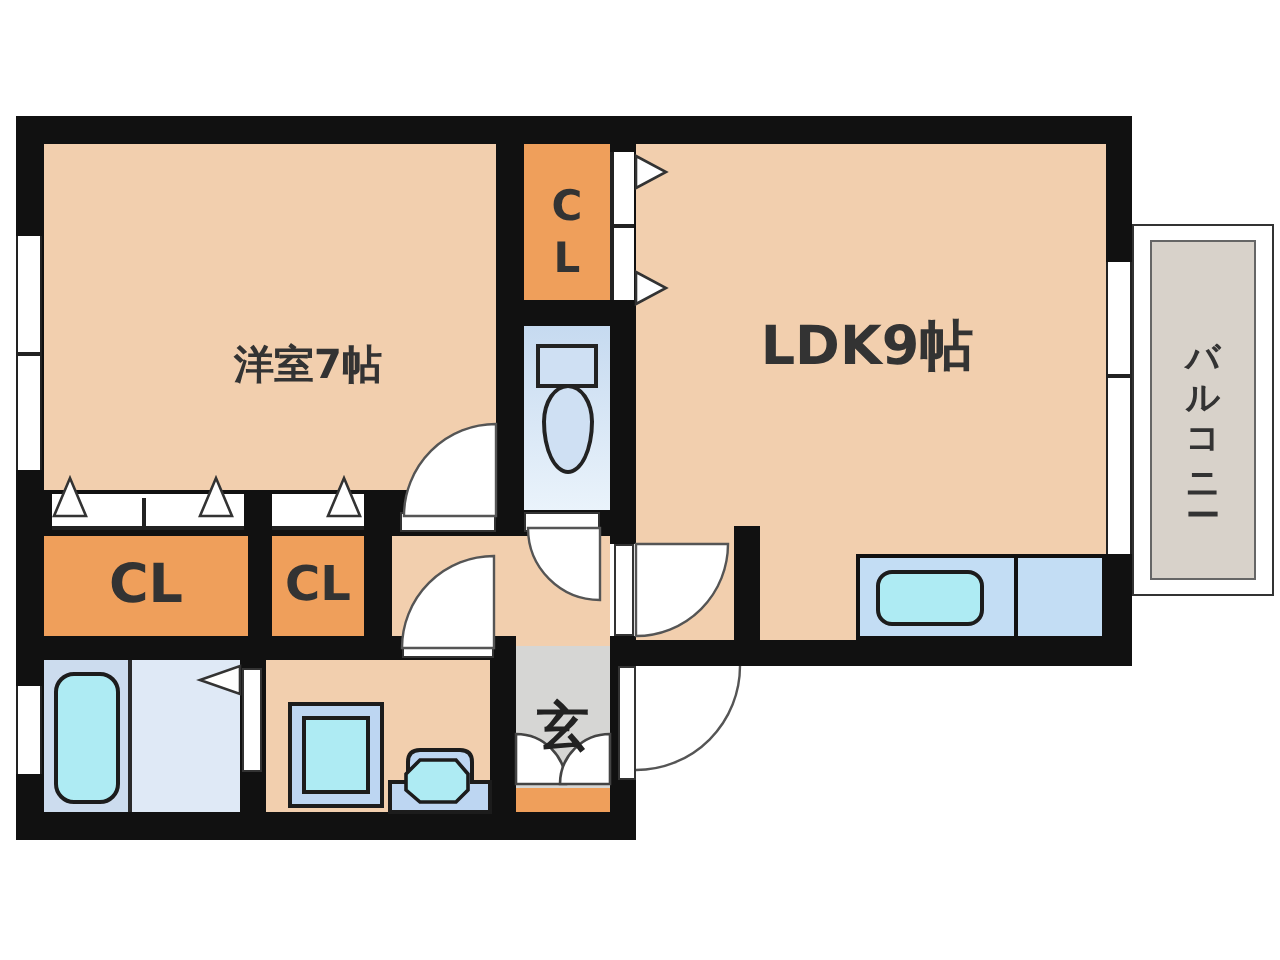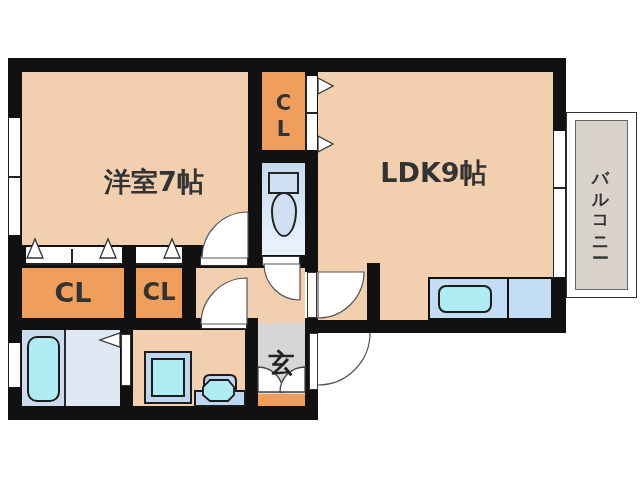--- a/index.html
+++ b/index.html
@@ -98,21 +98,21 @@
     <polygon points="27,258 43,258 35,239" fill="#ffffff" stroke="#333" stroke-width="1.3"></polygon>
     <polygon points="100,258 116,258 108,239" fill="#ffffff" stroke="#333" stroke-width="1.3"></polygon>
     <polygon points="164,258 180,258 172,239" fill="#ffffff" stroke="#333" stroke-width="1.3"></polygon>
     <polygon points="318,78 318,94 333,86" fill="#ffffff" stroke="#333" stroke-width="1.3"></polygon>
     <polygon points="318,136 318,152 333,144" fill="#ffffff" stroke="#333" stroke-width="1.3"></polygon>
     <polygon points="120,333 120,347 100,340" fill="#ffffff" stroke="#333" stroke-width="1.3"></polygon>
     <path d="M195,406 L195,391 L204,391 L204,381 Q204,375 210,375 L230,375 Q236,375 236,381 L236,391 L245,391 L245,406 Z" fill="#bdd6f2" stroke="#1c1c1c" stroke-width="2"></path>
     <path d="M210,380 L228,380 L234,387 L234,395 L228,401 L210,401 L203,395 L203,387 Z" fill="#aeebf3" stroke="#1c1c1c" stroke-width="1.8"></path>
   </svg>
 
-  <div class="label" style="left:22px;top:162px;width:264px;height:40px;font-size:27px;">洋室7帖</div>
+  <div class="label" style="left:22px;top:162px;width:264px;height:40px;font-size:20px;">洋室7帖</div>
   <div class="label" style="left:318px;top:153px;width:231px;height:40px;font-size:27px;">LDK9帖</div>
   <div class="label" style="left:262px;top:90px;width:43px;height:26px;font-size:21px;font-weight:700;">C</div>
   <div class="label" style="left:262px;top:116px;width:43px;height:26px;font-size:21px;font-weight:700;">L</div>
   <div class="label" style="left:22px;top:274px;width:102px;height:36px;font-size:27px;font-weight:700;">CL</div>
   <div class="label" style="left:136px;top:276px;width:46px;height:32px;font-size:24px;font-weight:700;">CL</div>
   <div class="label" style="left:258px;top:348px;width:47px;height:30px;font-size:26px;font-weight:700;color:#222;">玄</div>
 
 </div>
 
 </body></html>

